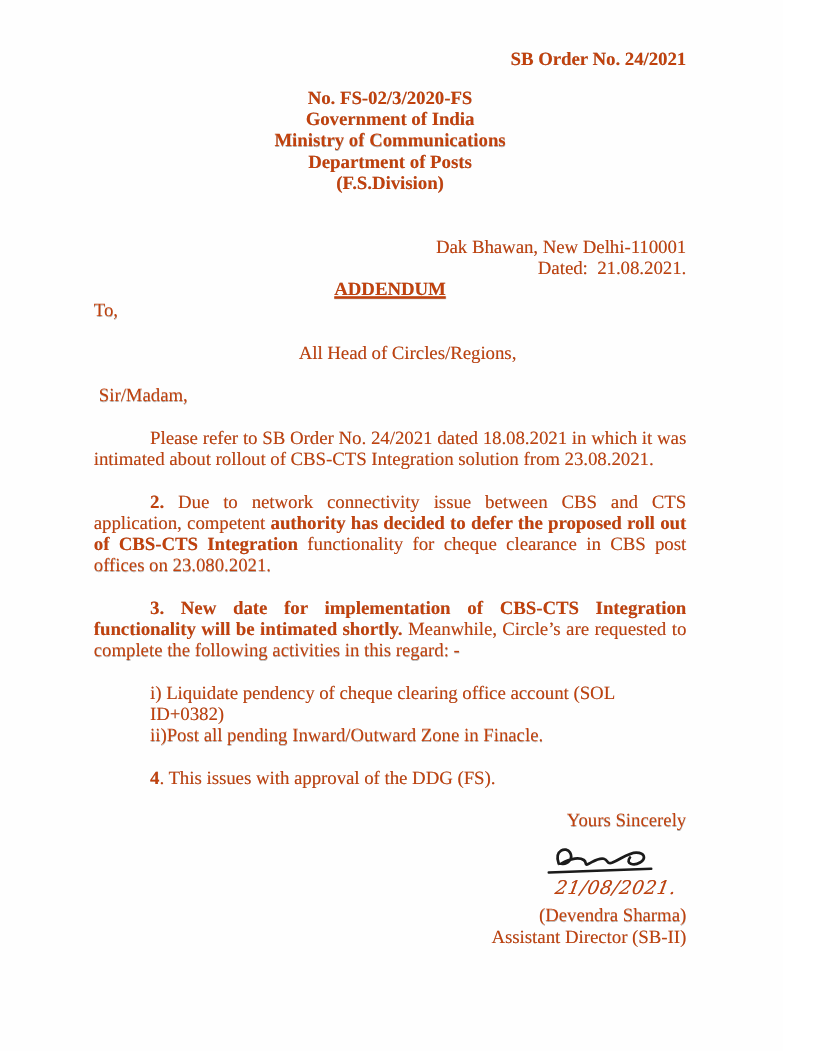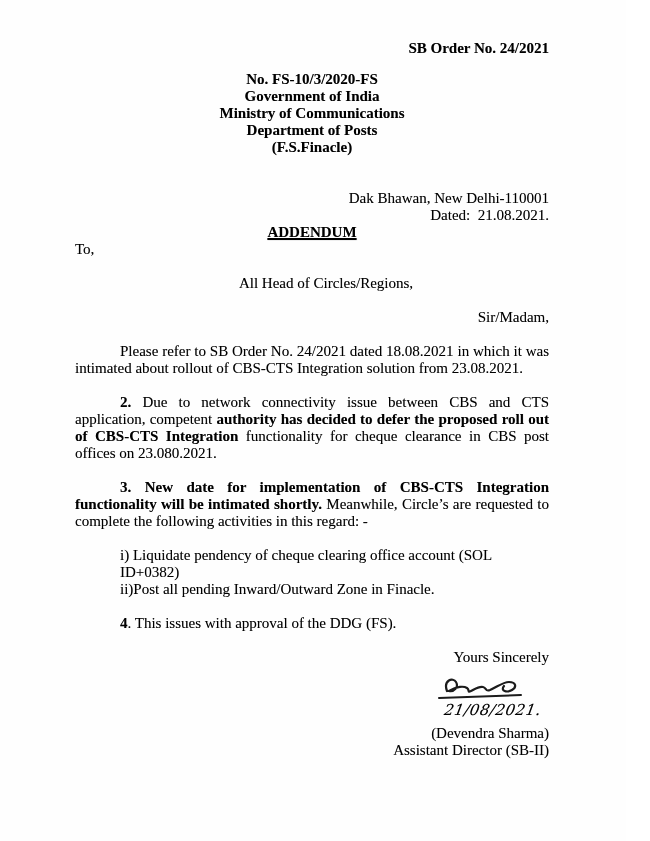--- a/index.html
+++ b/index.html
@@ -2,39 +2,39 @@
 <html><head>
 <meta charset="utf-8">
 <style>
   html, body { margin: 0; padding: 0; background: #ffffff; }
   .page {
     position: relative;
     width: 626px;
     height: 841px;
     box-sizing: border-box;
     background: #fefefe;
-    color: #000000;
+    color: #c2410c;
     font-family: "Liberation Serif", serif;
     font-size: 15px;
     line-height: 17px;
     padding: 40px 77px 0 75px;
     overflow: hidden;
     text-shadow: 0.2px 0.2px 0 rgba(25,25,25,0.35);
   }
   .b { font-weight: bold; }
   .u { text-decoration: underline; text-decoration-thickness: 1.5px; }
   .order-no { text-align: right; font-weight: bold; margin-bottom: 14px; }
   .letterhead { text-align: center; font-weight: bold; margin-bottom: 34px; }
   .place-date { text-align: right; }
   .addendum { text-align: center; }
   .addendum span { font-weight: bold; text-decoration: underline; text-decoration-thickness: 2px; text-align: right; }
   .to-label { margin-bottom: 17px; }
   .recipient { margin-left: 28px; margin-bottom: 17px; text-align: center; }
   .subject { margin: 0 0 17px 0; }
-  .salutation { margin: 0 0 17px 16px; text-align: right; }
+  .salutation { margin: 0 0 17px 4px; }
   p.body-para { margin: 0 0 17px 0; }
   p.justify { text-align: justify; text-indent: 45px; }
   .activity-list { margin: 0 0 17px 45px; }
   .closing { text-align: right; margin-bottom: 8px; }
   .sig-block { text-align: right; }
   .sig-draw { margin-right: 24px; line-height: 0; }
   .sig-date {
     font-family: "DejaVu Serif", serif;
     font-style: italic;
     font-size: 15px;
@@ -45,25 +45,25 @@
   .sig-name { margin-top: 6px; }
 </style>
 </head>
 <body>
 
 <div class="page">
 
   <div class="order-no">SB Order No. 24/2021</div>
 
   <div class="letterhead">
-    <div>No. FS-10/3/2020-FS</div>
+    <div>No. FS-02/3/2020-FS</div>
     <div>Government of India</div>
     <div>Ministry of Communications</div>
     <div>Department of Posts</div>
-    <div>(F.S.Finacle)</div>
+    <div>(F.S.Division)</div>
   </div>
 
   <div class="place-date">
     <div>Dak Bhawan, New Delhi-110001</div>
     <div>Dated:&nbsp; 21.08.2021.</div>
   </div>
 
   <div class="addendum">
     <span>ADDENDUM</span>
   </div>

